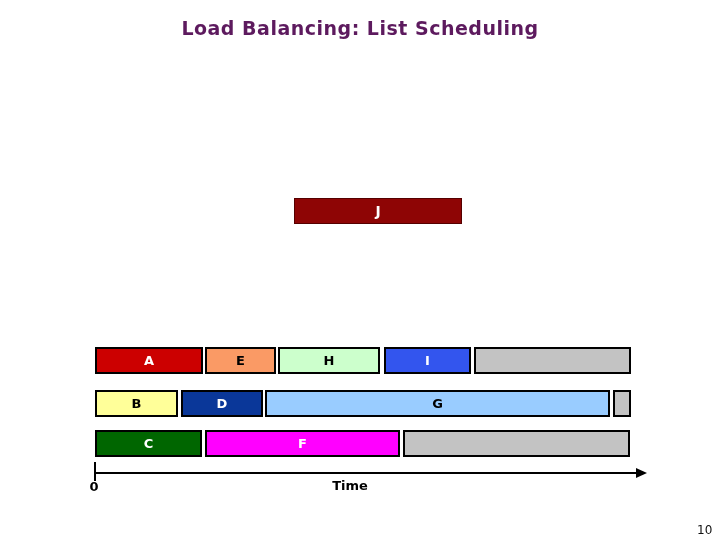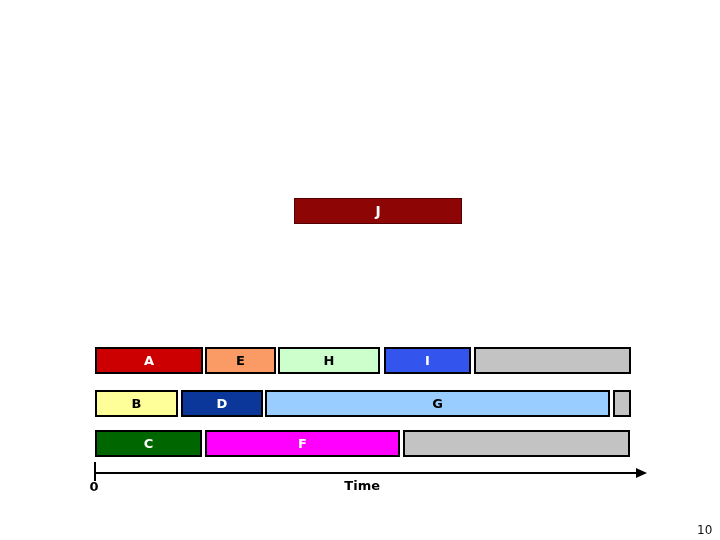--- a/index.html
+++ b/index.html
@@ -83,38 +83,39 @@
     text-align: center;
     font-size: 13px;
     font-weight: bold;
     color: #000000;
   }
   .axis-label {
     position: absolute;
     left: 320px;
     top: 478px;
     width: 60px;
-    text-align: right;
+    text-align: center;
     font-size: 13px;
     font-weight: bold;
     color: #000000;
   }
   .page-number {
     position: absolute;
     left: 697px;
     top: 523px;
     font-size: 12px;
     color: #111111;
   }
 </style>
 </head>
 <body>
 
 <div id="slide">
 
+  <div class="slide-title">Load Balancing: List Scheduling</div>
 
   <div class="pending-job" style="left: 294px; top: 198px; width: 168px; height: 26px; background: rgb(142, 5, 5);">J</div>
 
   <div>
       <div class="seg" style="left: 95px; top: 347px; width: 108px; background: rgb(204, 0, 0); color: rgb(255, 255, 255);">A</div>
       <div class="seg" style="left: 205px; top: 347px; width: 71px; background: rgb(250, 154, 101); color: rgb(0, 0, 0);">E</div>
       <div class="seg" style="left: 278px; top: 347px; width: 102px; background: rgb(204, 255, 204); color: rgb(0, 0, 0);">H</div>
       <div class="seg" style="left: 384px; top: 347px; width: 87px; background: rgb(51, 85, 238); color: rgb(255, 255, 255);">I</div>
       <div class="seg" style="left: 474px; top: 347px; width: 157px; background: rgb(195, 195, 195); color: rgb(0, 0, 0);"></div>
       <div class="seg" style="left: 95px; top: 390px; width: 83px; background: rgb(255, 255, 153); color: rgb(0, 0, 0);">B</div>

